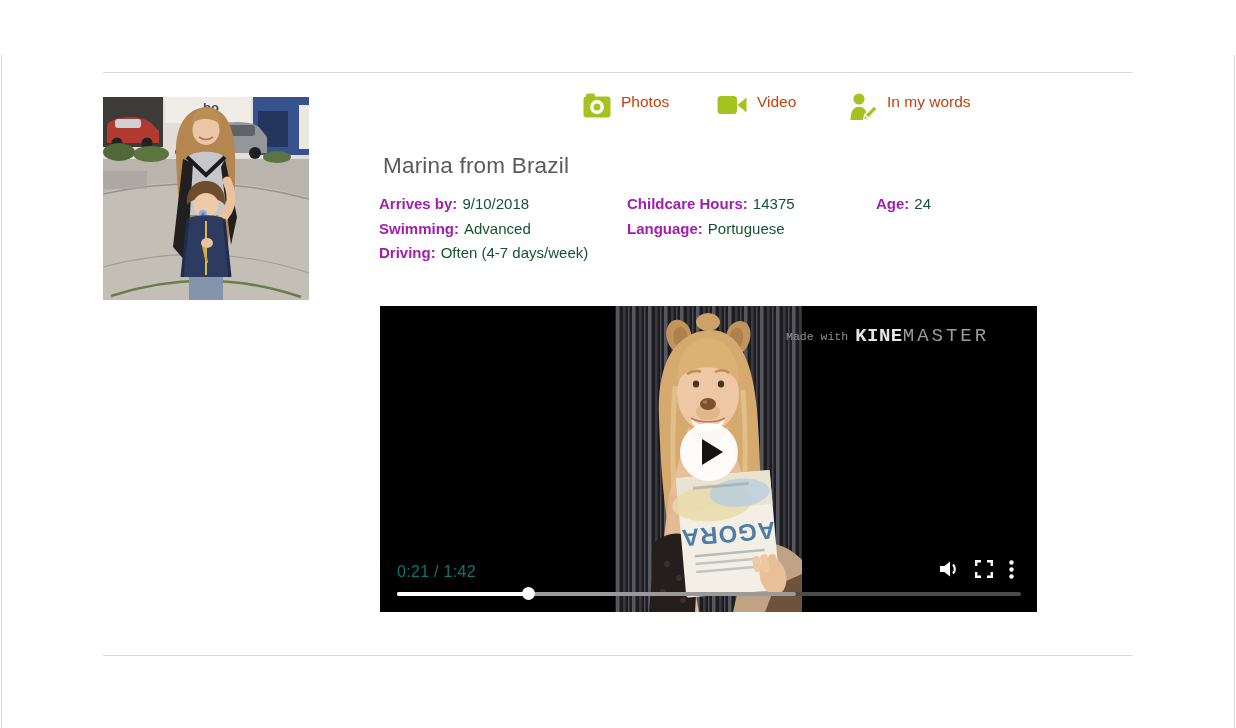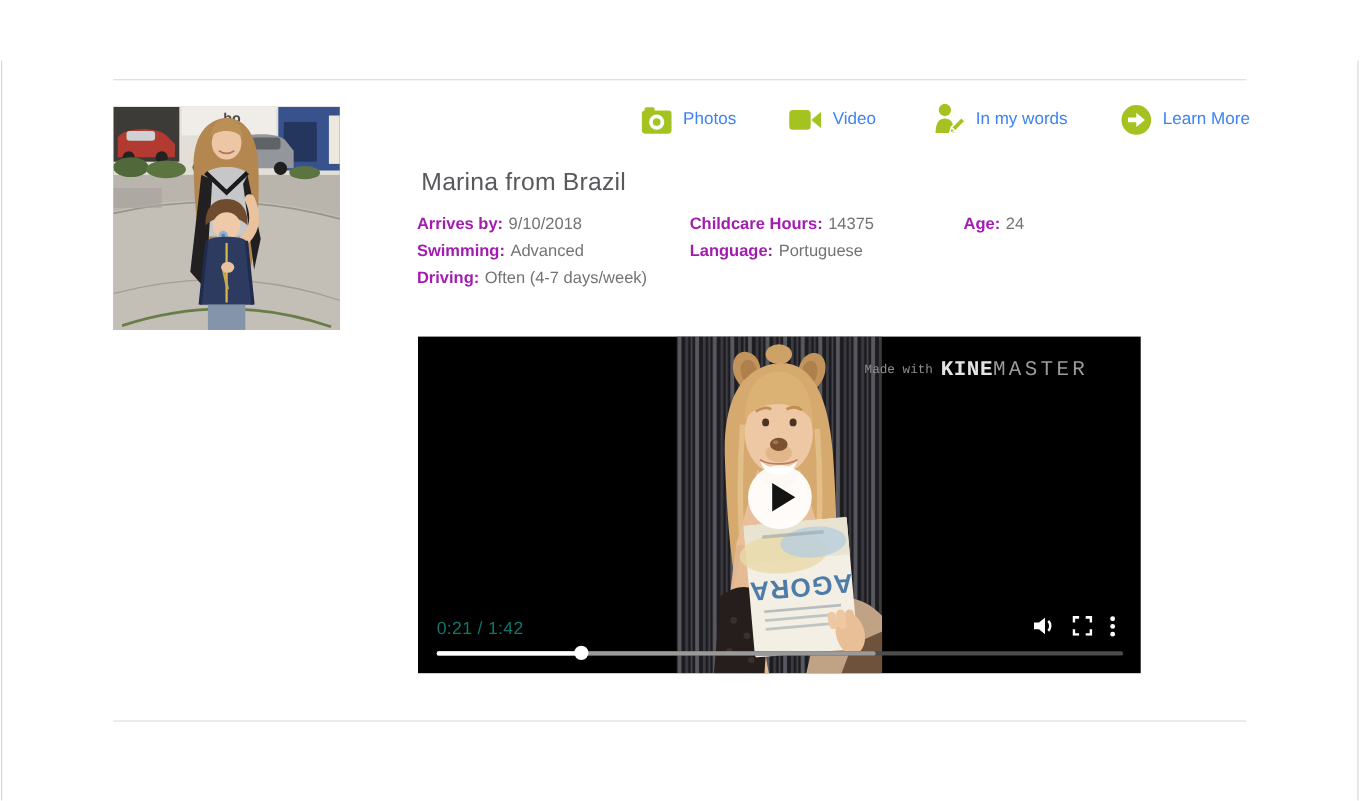--- a/index.html
+++ b/index.html
@@ -10,31 +10,31 @@
   .edge.left{left:1px;}
   .edge.right{right:1px;}
   .divider{position:absolute;left:103px;width:1030px;height:1px;background:#dadada;}
   .divider.top{top:72px;}
   .divider.bottom{top:655px;}
 
   
   .photo{position:absolute;left:103px;top:97px;width:206px;height:203px;overflow:hidden;background:#b9b5ad;}
 
   
-  .nav-item{position:absolute;top:93px;height:32px;display:flex;align-items:center;gap:10px;
-            color:#3b82f6;font-size:15.5px;cursor:pointer;white-space:nowrap;}
+  .nav-item{position:absolute;top:93px;height:32px;display:flex;align-items:flex-start;gap:10px;
+            color:#c2410c;font-size:15.5px;cursor:pointer;white-space:nowrap;}
   .acc{fill:var(--accent);}
 
   
   .title{position:absolute;left:379px;top:149px;margin:4px;font-size:22.5px;font-weight:400;
          color:#58595c;letter-spacing:.2px;}
   .dcol{position:absolute;top:192px;font-size:15px;line-height:24.6px;}
   .dcol.c1{left:379px;} .dcol.c2{left:627px;} .dcol.c3{left:876px;text-align:center;}
   .dlabel{font-weight:700;color:#a21caf;margin-right:5px;}
-  .dvalue{color:#737373;}
+  .dvalue{color:#14532d;}
 
   
   .player{position:absolute;left:380px;top:306px;width:657px;height:306px;background:#000;cursor:pointer;}
   .vcontent{position:absolute;left:235px;top:0;width:187px;height:306px;}
   .watermark{position:absolute;left:406px;top:19px;display:flex;align-items:center;gap:7px;font-family:Liberation Mono, monospace;}
   .wm-prefix{font-size:11.5px;color:#909090;}
   .wm-brand b{font-size:19px;font-weight:700;color:#e4e4e4;letter-spacing:.5px;text-align:right;}
   .wm-brand span{font-size:19px;font-weight:400;color:#9b9b9b;letter-spacing:3px;}
   .play-btn{position:absolute;left:300px;top:117px;width:58px;height:58px;border-radius:50%;
             background:rgba(255,255,255,.93);cursor:pointer;}
@@ -132,27 +132,20 @@
       <circle cx="10" cy="6" r="5.6" class="acc"></circle>
       <path d="M1.5 27 C1.5 17.5 5 13.8 10 13.8 C15 13.8 18.5 17.5 18.5 27 Z" class="acc"></path>
       <g transform="rotate(45 21 20)">
         <rect x="18.6" y="12" width="5" height="13" rx="1" class="acc" stroke="#fff" stroke-width="1.6"></rect>
         <path d="M18.6 25 L21.1 29.5 L23.6 25 Z" class="acc" stroke="#fff" stroke-width="1.2"></path>
       </g>
     </svg>
     <span>In my words</span>
   </div>
 
-  <div class="nav-item" style="left:1019px">
-    <svg width="28" height="28" viewBox="0 0 28 28">
-      <circle cx="14" cy="14" r="13.5" class="acc"></circle>
-      <path d="M6.5 11.8 H14 V7.6 L21.8 14 L14 20.4 V16.2 H6.5 Z" fill="#fff"></path>
-    </svg>
-    <span>Learn More</span>
-  </div>
 
   <h1 class="title">Marina from Brazil</h1>
 
   <div class="dcol c1">
     <div>
       <span class="dlabel">Arrives by:</span><span class="dvalue">9/10/2018</span>
     </div>
     <div>
       <span class="dlabel">Swimming:</span><span class="dvalue">Advanced</span>
     </div>

